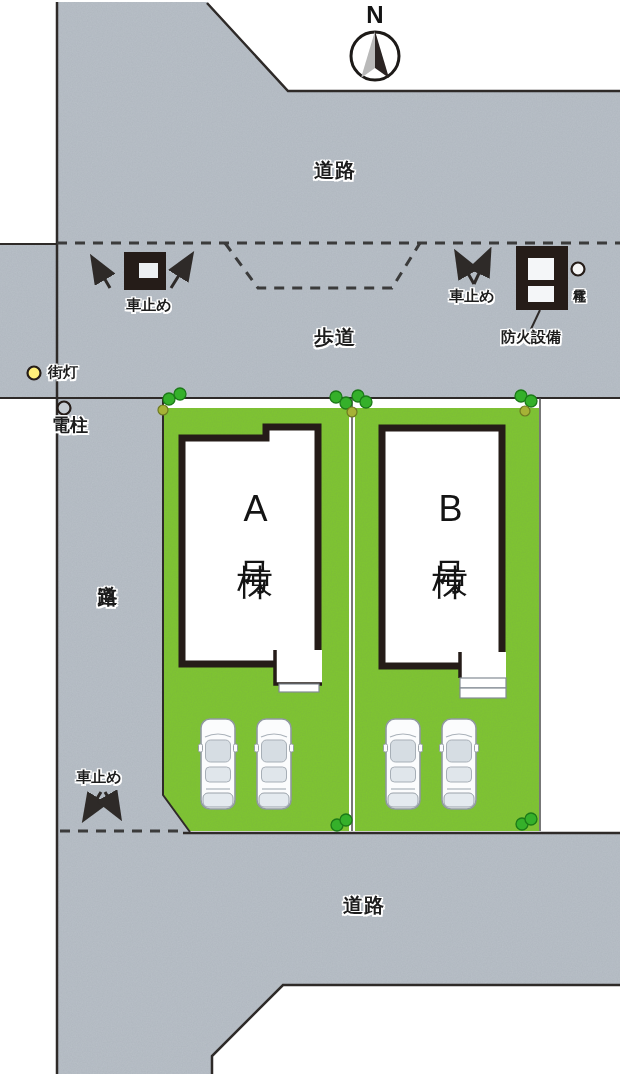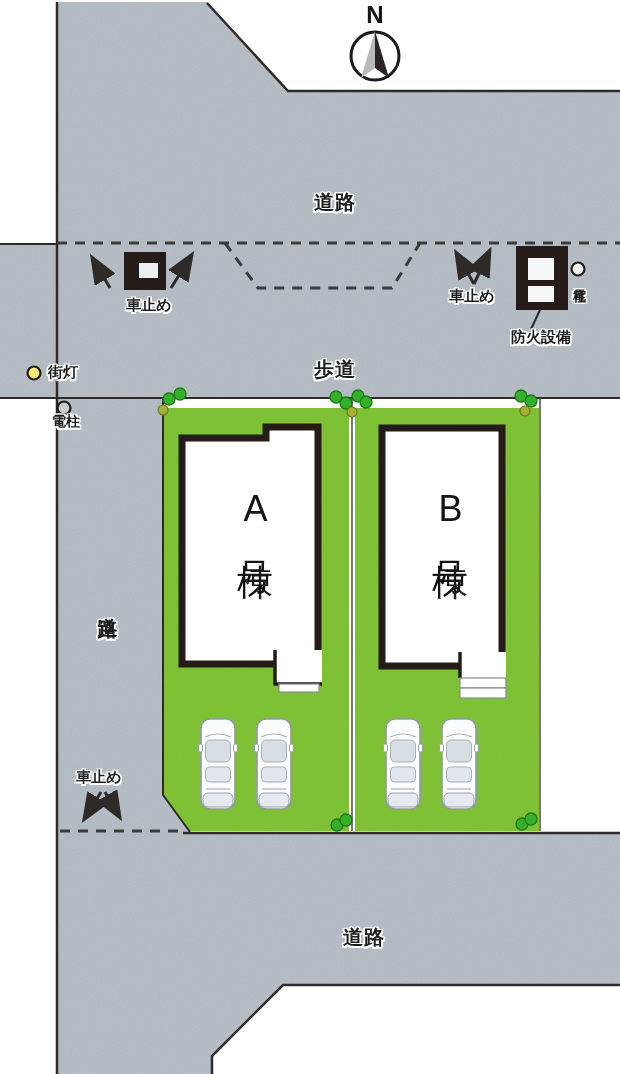--- a/index.html
+++ b/index.html
@@ -3,21 +3,21 @@
 <meta charset="utf-8">
 <style>
   html,body{margin:0;padding:0;background:#fff;}
   #plan{position:relative;width:620px;height:1074px;background:#ffffff;overflow:hidden;
         font-family:"Liberation Sans","DejaVu Sans",sans-serif;}
   #plan svg{position:absolute;left:0;top:0;}
   .label{position:absolute;color:#1d1d1d;font-weight:bold;white-space:nowrap;
          text-shadow:-1.5px -1.5px 0 #fff,1.5px -1.5px 0 #fff,-1.5px 1.5px 0 #fff,
                      1.5px 1.5px 0 #fff,-1.5px 0 0 #fff,1.5px 0 0 #fff,
                      0 -1.5px 0 #fff,0 1.5px 0 #fff;text-align:right;}
-  .road{font-size:20px;letter-spacing:1px;margin-top:32px;}
+  .road{font-size:20px;letter-spacing:1px;}
   .small{font-size:15px;letter-spacing:0;}
   .v{writing-mode:vertical-rl;text-orientation:upright;}
   .bldg{font-size:36px;font-weight:normal;letter-spacing:3px;color:#141414;text-shadow:none;}
   .north-n{font-size:24px;font-weight:bold;color:#141414;text-shadow:none;}
   .center{text-align:center;}
 </style>
 </head>
 <body>
 
 <div id="plan">
@@ -179,27 +179,27 @@
 <div class="label road center" style="left:295px;top:324px;width:80px;">歩道</div>
 
 <div class="label road v" style="left:95px;top:570px;">道路</div>
 
 <div class="label road center" style="left:324px;top:892px;width:80px;">道路</div>
 
 <div class="label small center" style="left:109px;top:296px;width:80px;">車止め</div>
 
 <div class="label small center" style="left:432px;top:287px;width:80px;">車止め</div>
 
-<div class="label small center" style="left:481px;top:328px;width:120px;">防火設備</div>
+<div class="label small center" style="left:471px;top:328px;width:120px;">防火設備</div>
 
 <div class="label v" style="left:570px;top:279px;font-size:13px;">電柱</div>
 
 <div class="label small" style="left:48px;top:363px;">街灯</div>
 
-<div class="label" style="left:52px;top:413px;font-size:14px;">電柱</div>
+<div class="label" style="left:52px;top:413px;font-size:18px;">電柱</div>
 
 <div class="label small center" style="left:59px;top:768px;width:80px;">車止め</div>
 
 <div class="label bldg v" style="left:230px;top:488px;">A号棟</div>
 
 <div class="label bldg v" style="left:425px;top:488px;">B号棟</div>
 
 </div>
 
 </body></html>

